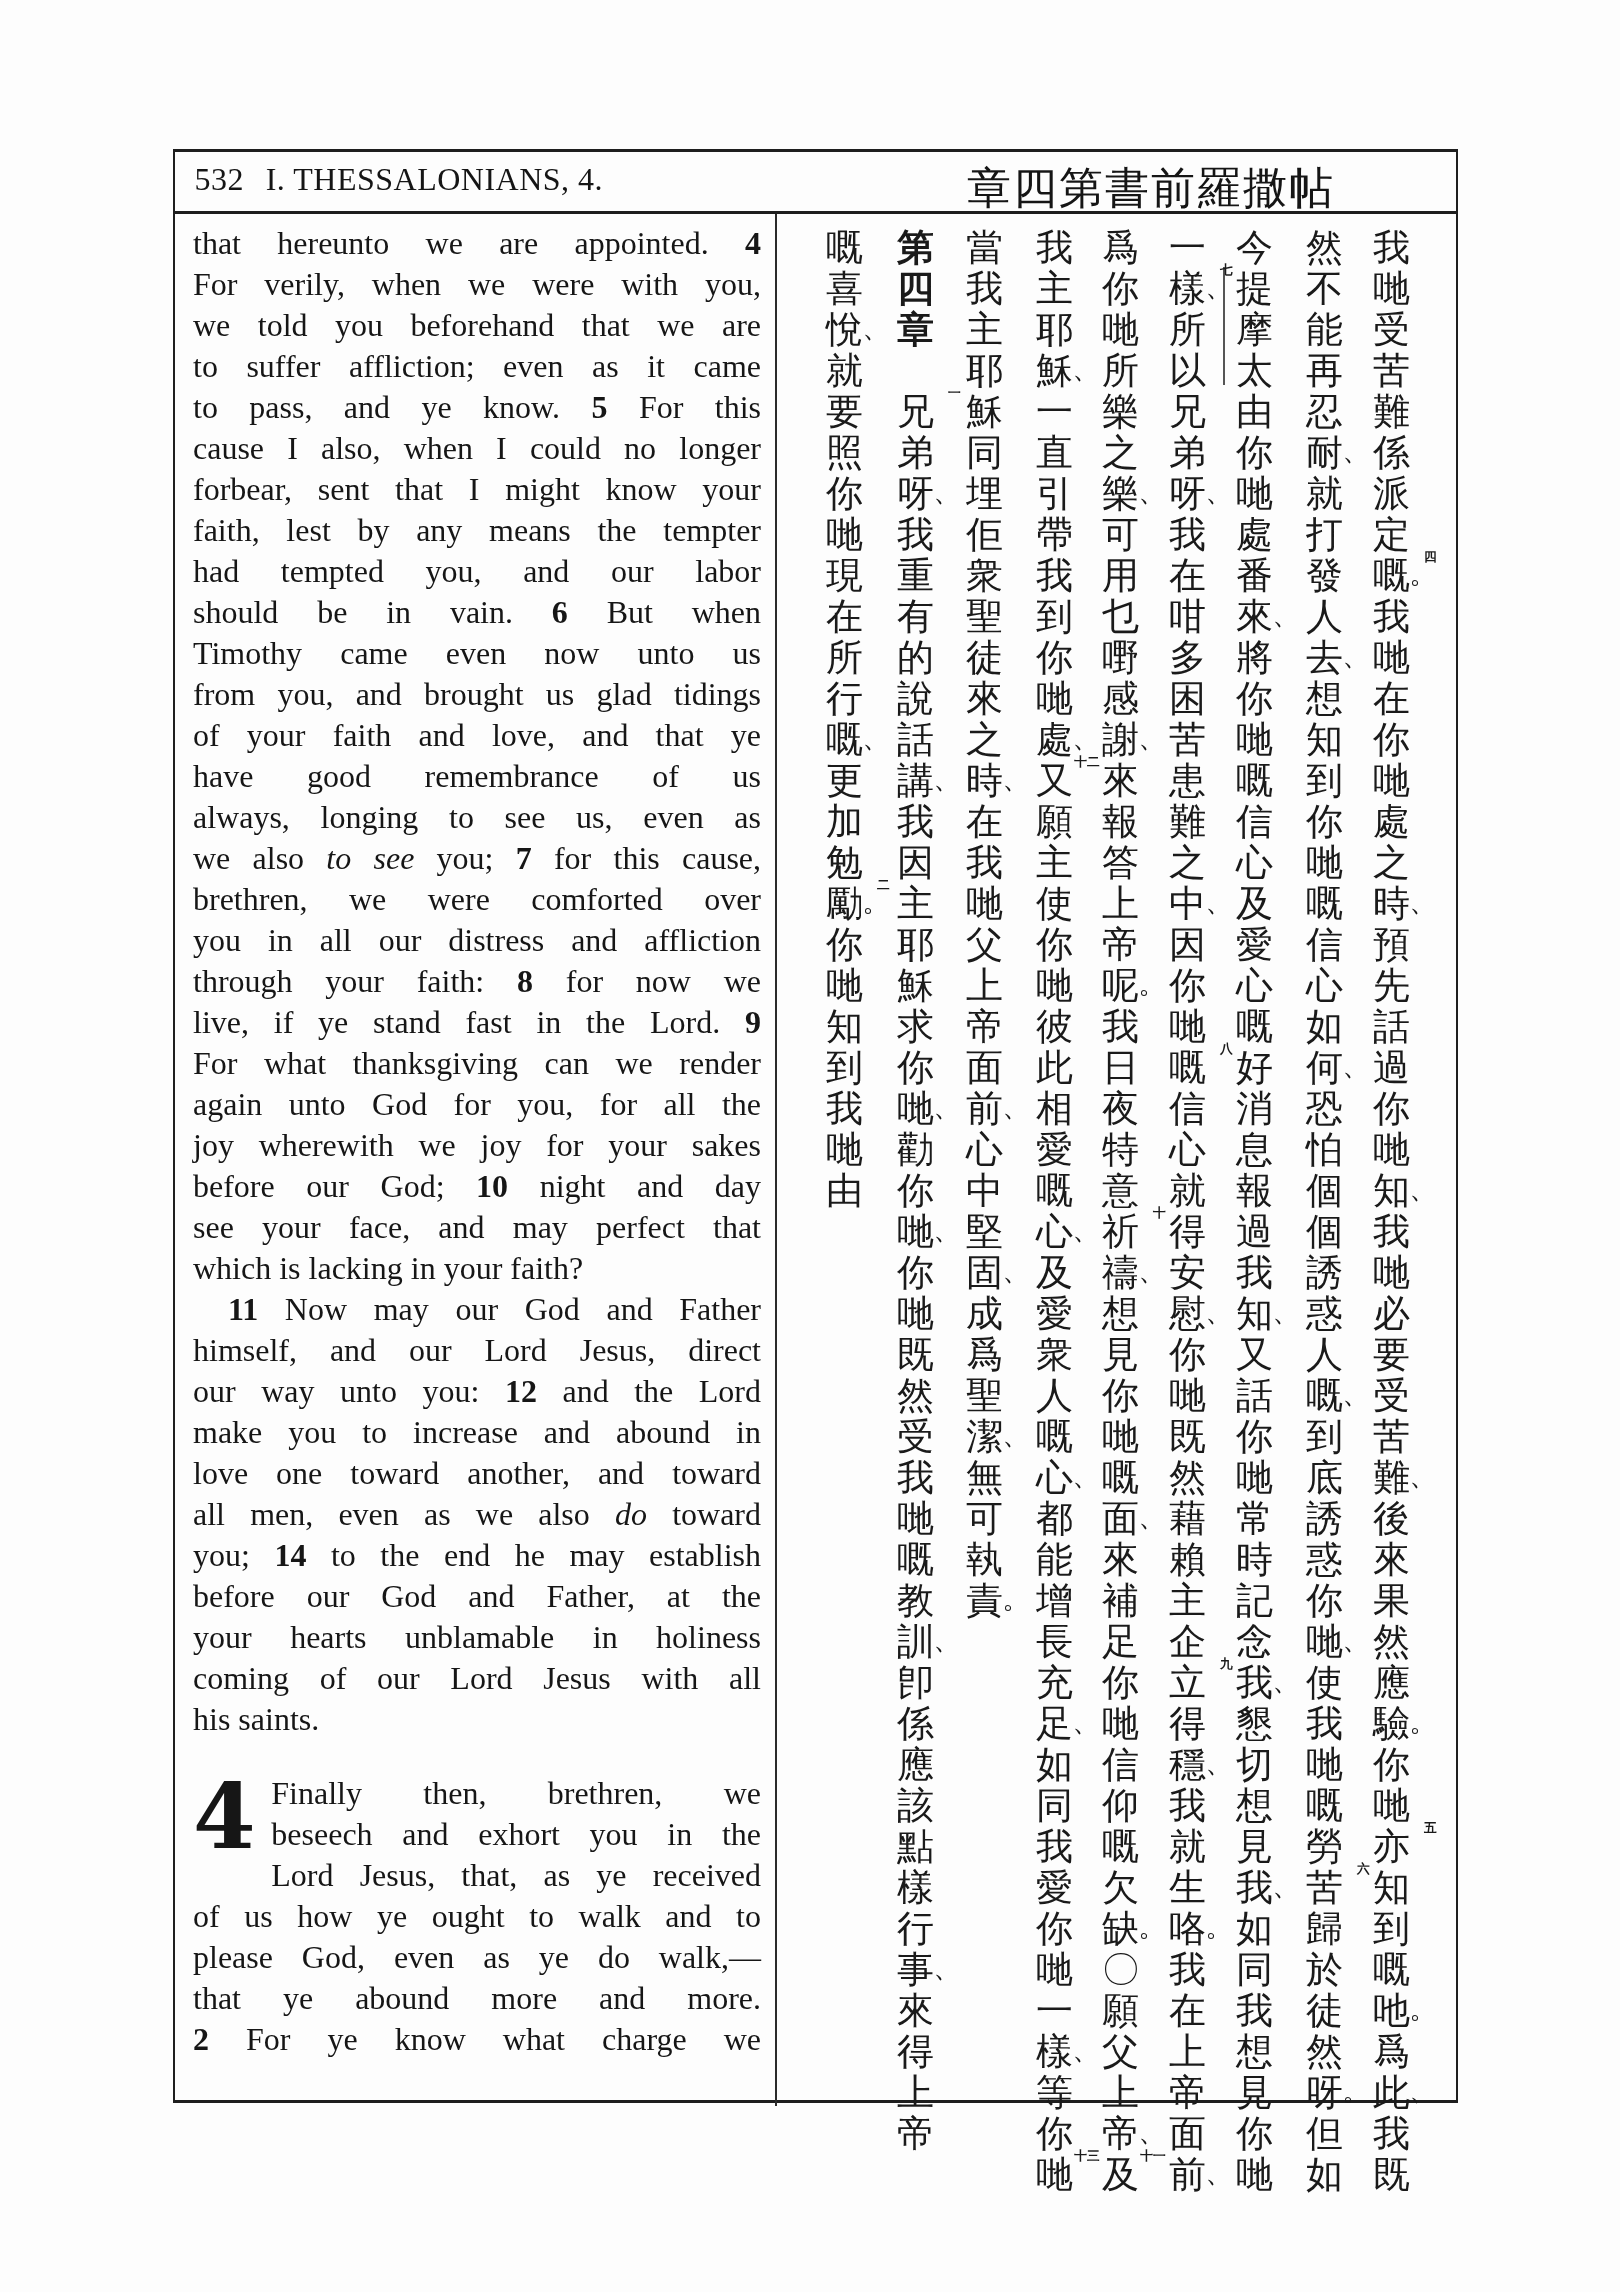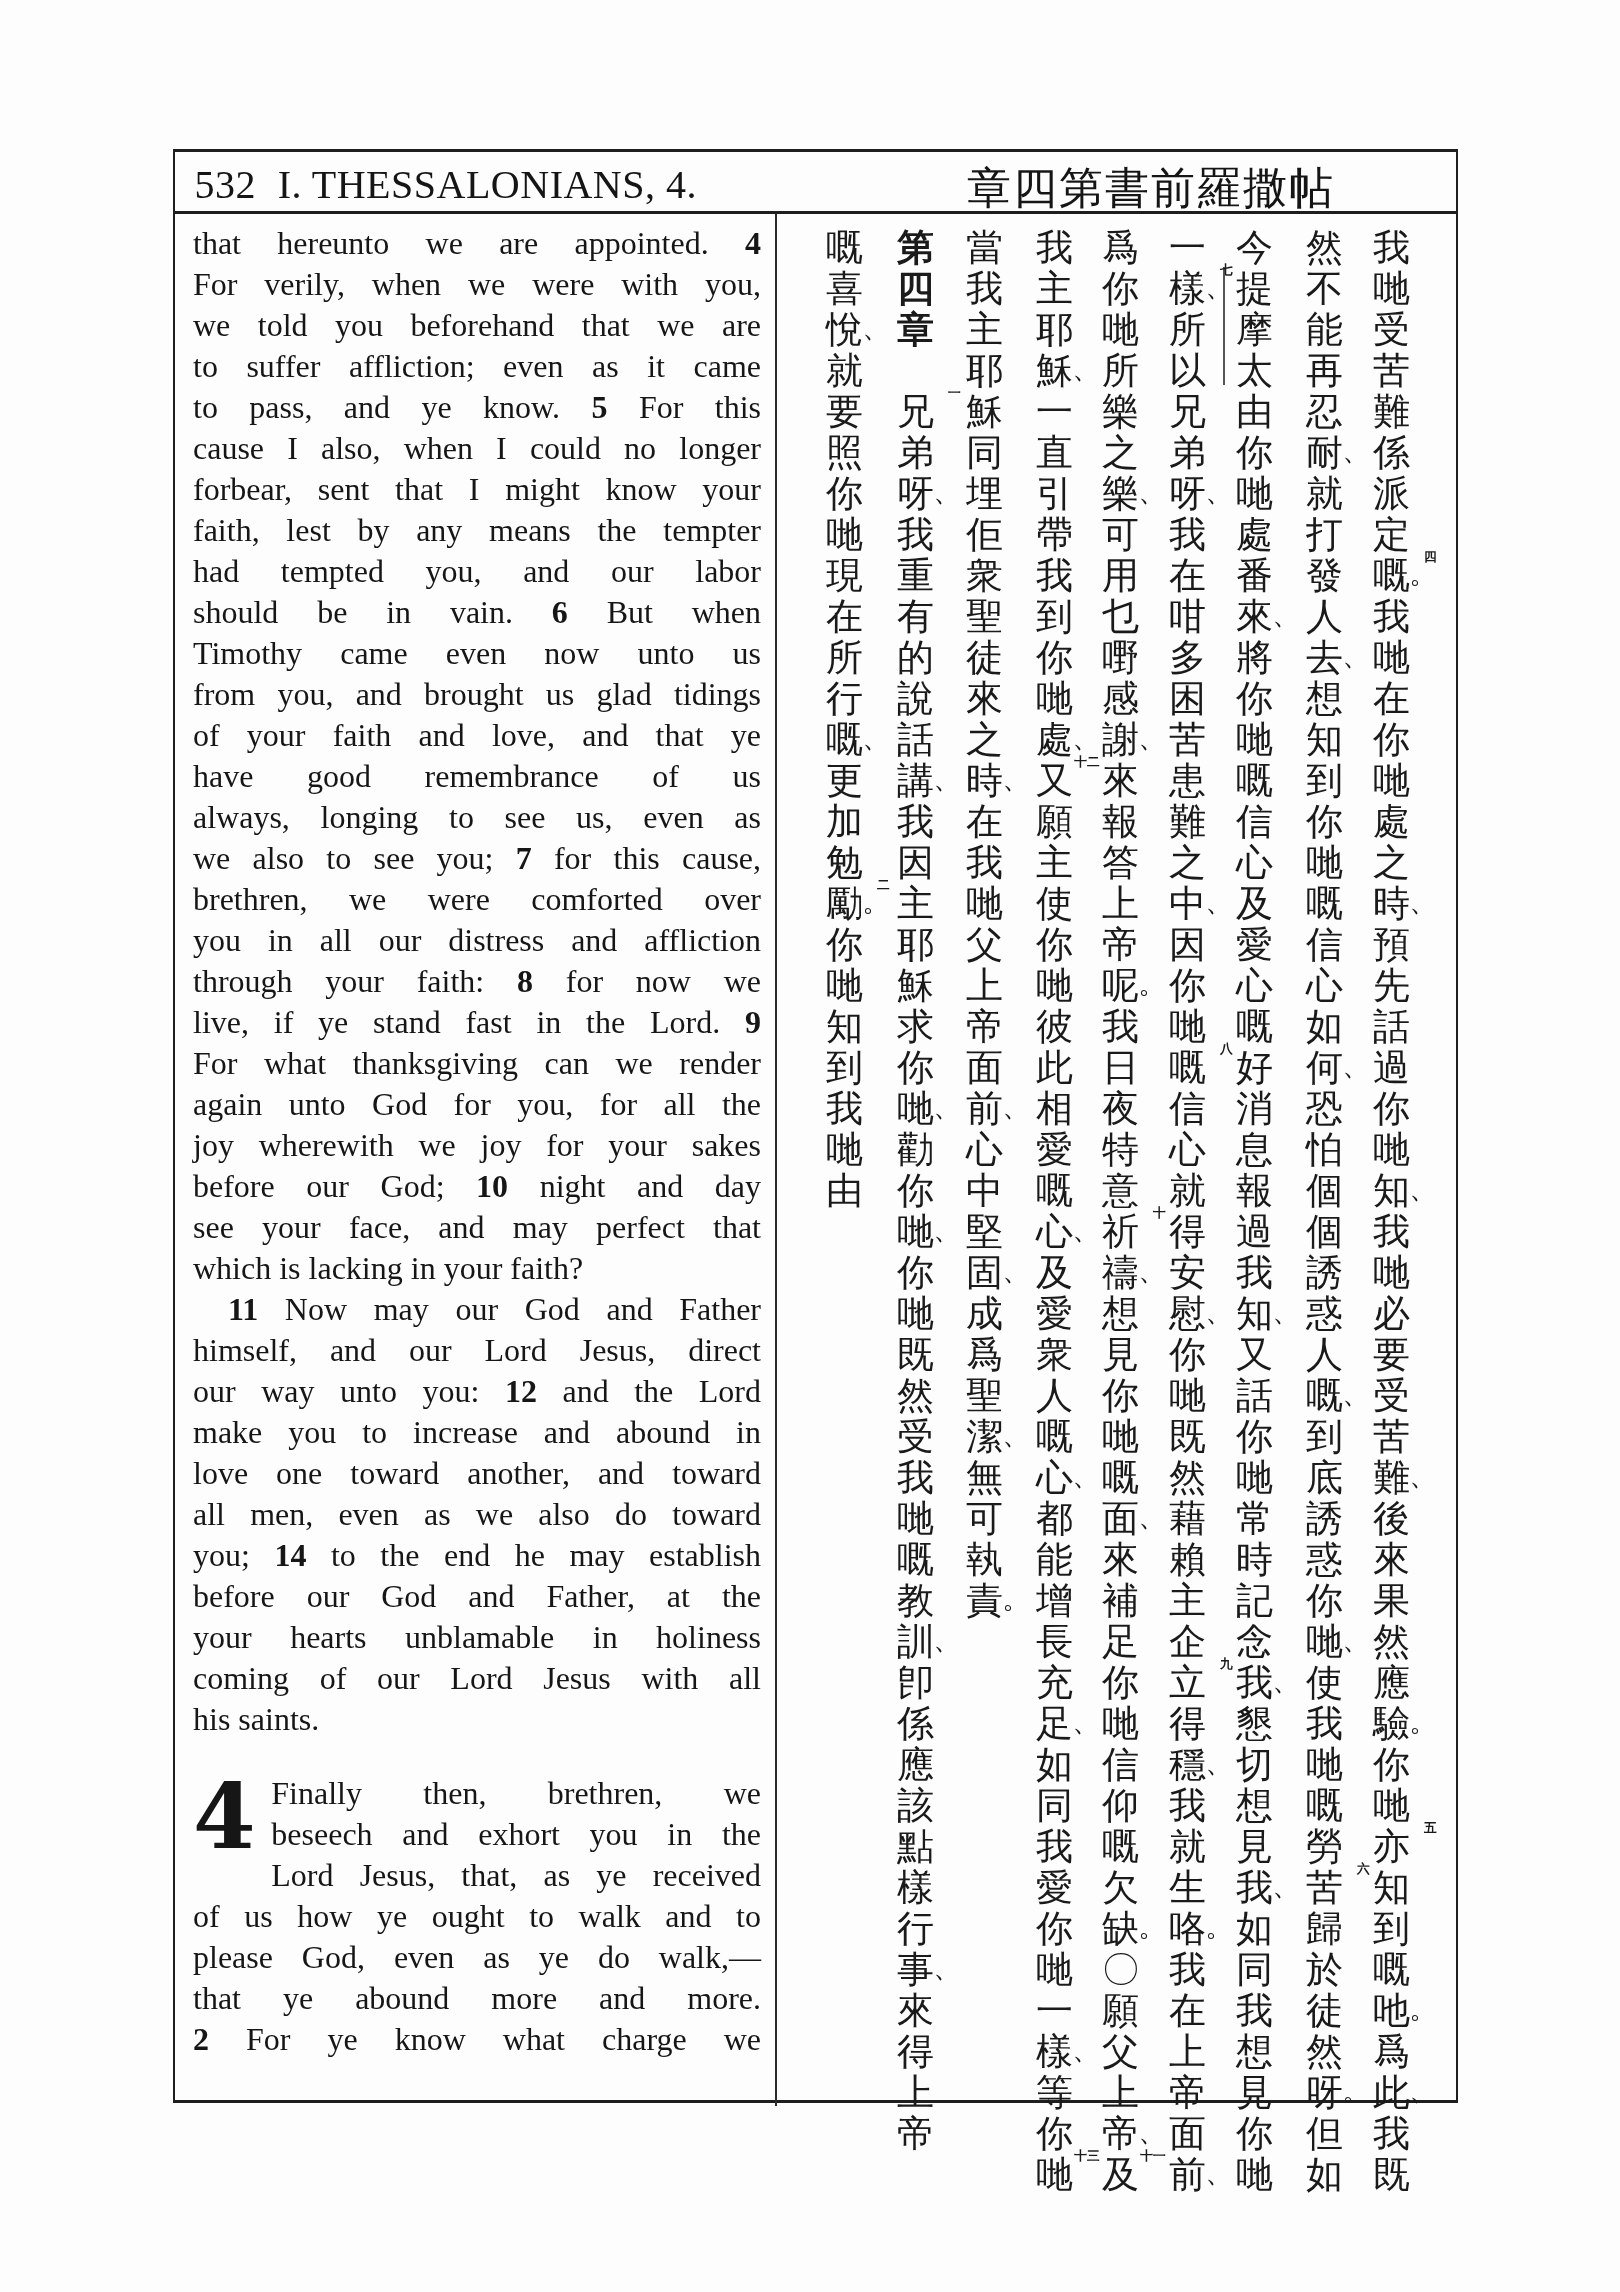--- a/index.html
+++ b/index.html
@@ -11,40 +11,40 @@
     position: absolute; left: 173px; top: 149px; width: 1285px; height: 1954px;
     border-left: 2.9px solid #1e1e1e; border-right: 2.9px solid #1e1e1e; border-bottom: 3.9px solid #1e1e1e;
     border-top: 3.9px solid #1e1e1e; box-sizing: border-box;
   }
   .header {
     position: absolute; left: 173px; top: 153px; width: 1285px; height: 61px;
     border-bottom: 3.9px solid #1e1e1e; box-sizing: border-box;
   }
   .hdr-left {
     position: absolute; left: 21.6px; top: 7.8px; font-family: "Liberation Serif", serif;
-    font-size: 40px; letter-spacing: 0.5px; white-space: pre; color: #151515;
+    font-size: 32px; letter-spacing: 0.5px; white-space: pre; color: #151515;
   }
   .hdr-page { margin-right: 21.6px; }
   .hdr-right {
     position: absolute; right: 123px; top: 5.9px; font-family: "DejaVu Sans", sans-serif;
     font-size: 44px; letter-spacing: 2px; color: #151515;
   }
   .divider {
     position: absolute; left: 775px; top: 214px; width: 2px; height: 1892px; background: #2a2a2a;
   }
   .english {
     position: absolute; left: 193px; top: 223px; width: 568px;
     font-family: "Liberation Serif", serif; font-size: 32px; line-height: 41px;
   }
   .english p { margin: 0; text-align: justify; text-align-last: justify; }
   .english p.last { text-align-last: left; }
   .english p.indent { text-indent: 35px; }
   .english .gap { height: 33px; }
   .vnum { font-weight: bold; }
-  .it { }
+  .it { font-style: italic; }
   .chap-drop {
     float: left; font-family: "DejaVu Serif", serif; font-weight: bold; font-size: 90px;
     line-height: 71px; margin: 7.8px 15.7px 0 0; height: 76px;
   }
   .chapter-block p { text-align: justify; }
   .zh-col {
     position: absolute; top: 227px; width: 47px;
     font-family: "DejaVu Sans", sans-serif; font-size: 37px; line-height: 41px; color: #1a1a1a;
     display: flex; flex-direction: column; align-items: center;
   }

